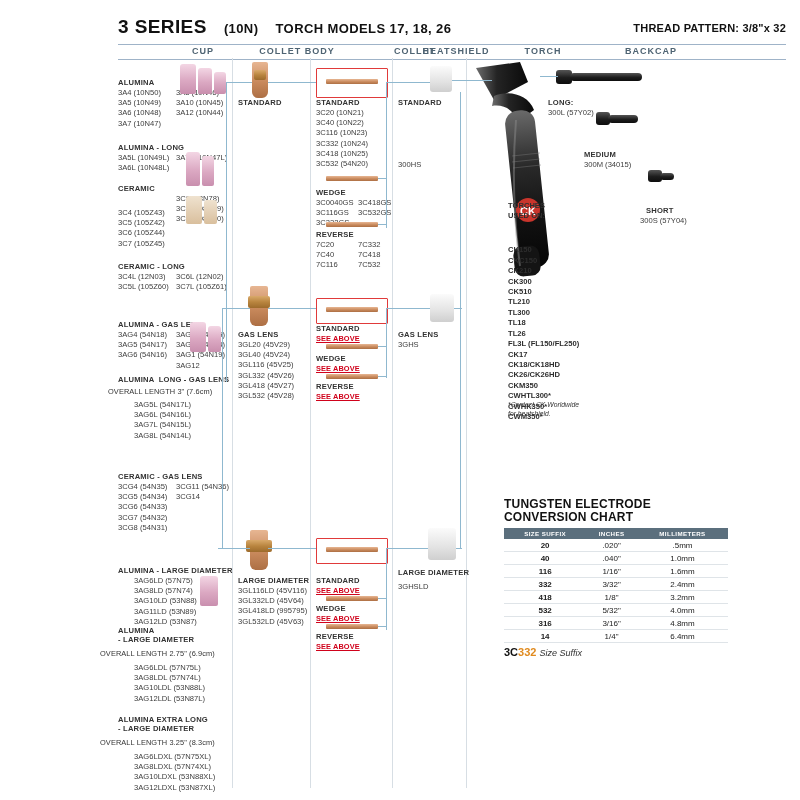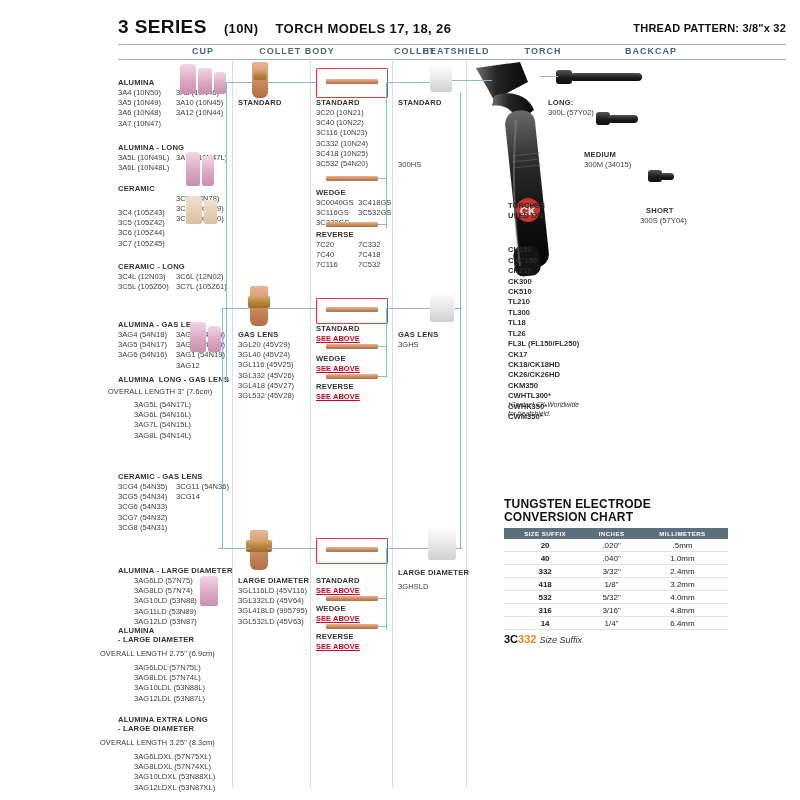--- a/index.html
+++ b/index.html
@@ -362,20 +362,25 @@
             <td class="sz">20</td>
             <td>.020"</td>
             <td>.5mm</td>
           </tr>
         <tr>
             <td class="sz">40</td>
             <td>.040"</td>
             <td>1.0mm</td>
           </tr>
         <tr>
+            <td class="sz">116</td>
+            <td>1/16"</td>
+            <td>1.6mm</td>
+          </tr>
+        <tr>
             <td class="sz">332</td>
             <td>3/32"</td>
             <td>2.4mm</td>
           </tr>
         <tr>
             <td class="sz">418</td>
             <td>1/8"</td>
             <td>3.2mm</td>
           </tr>
         <tr>

